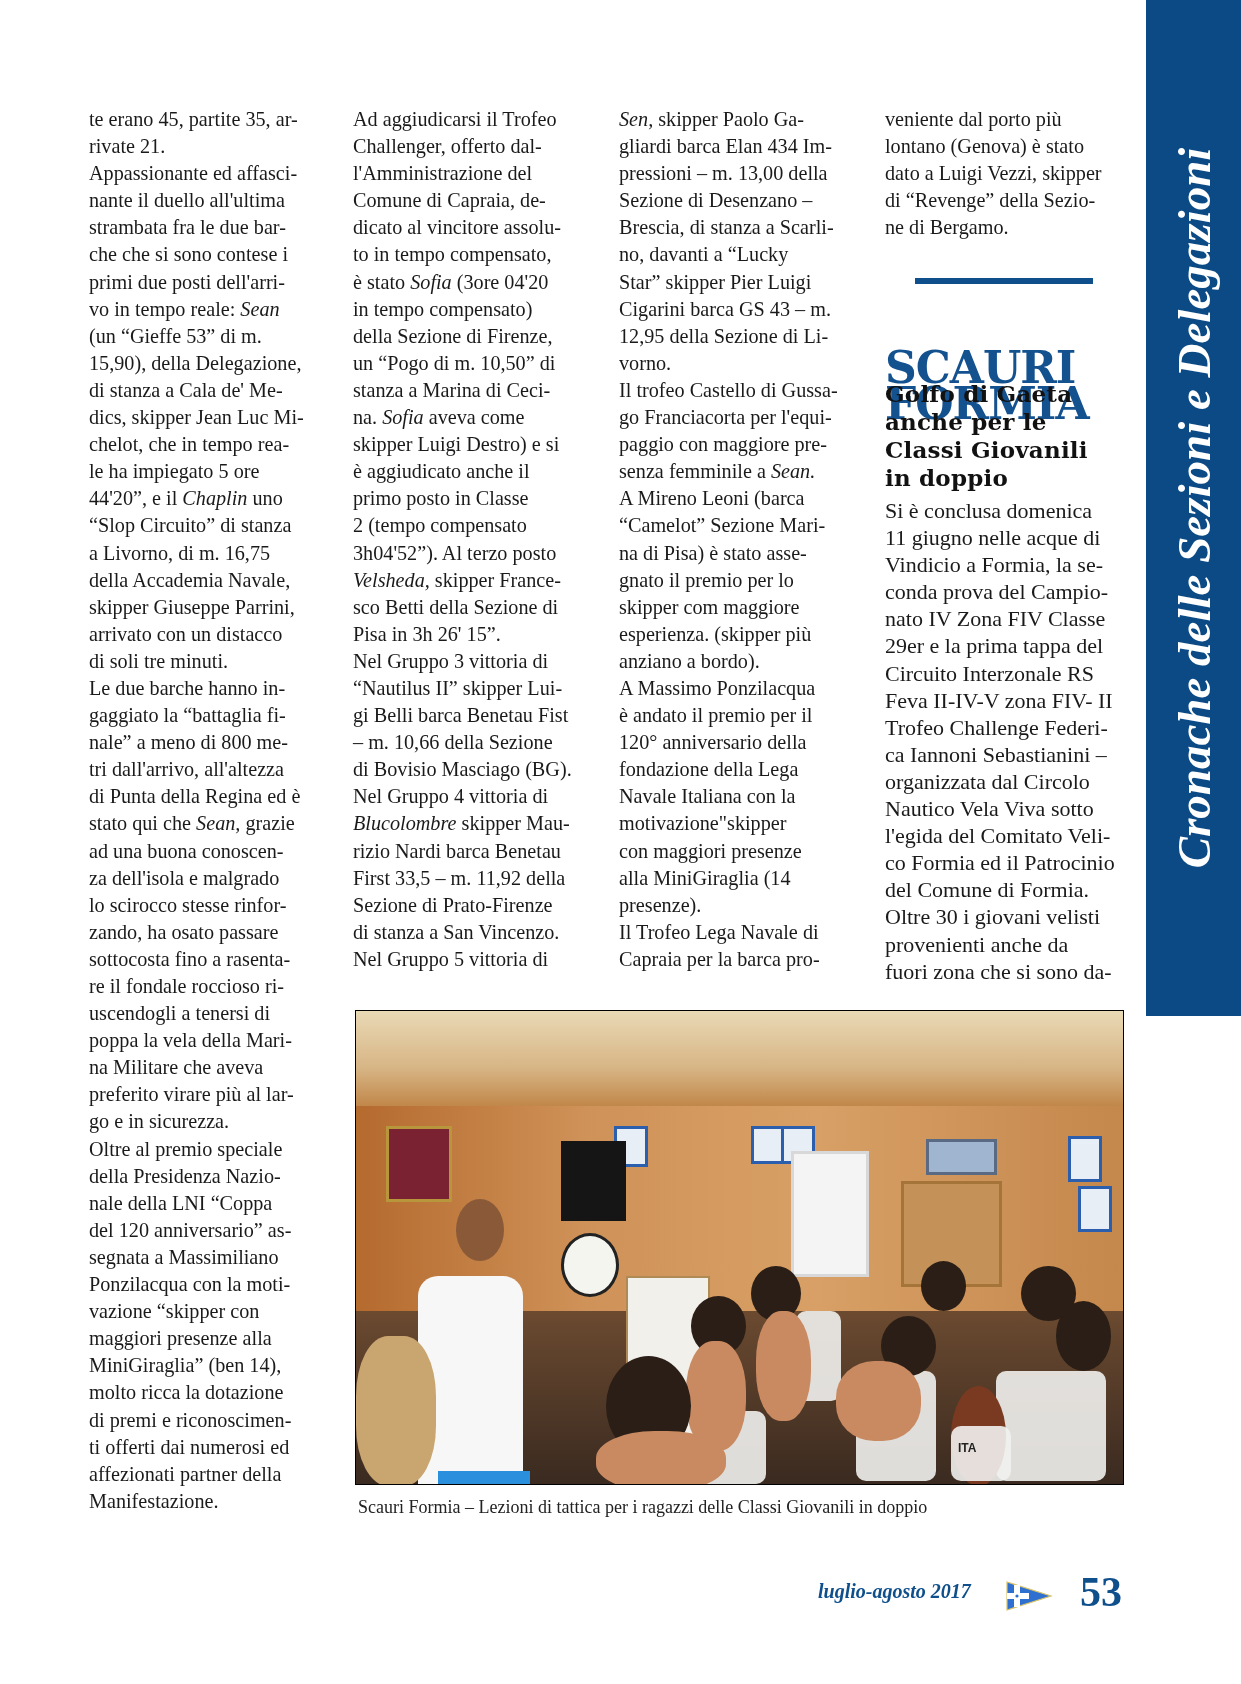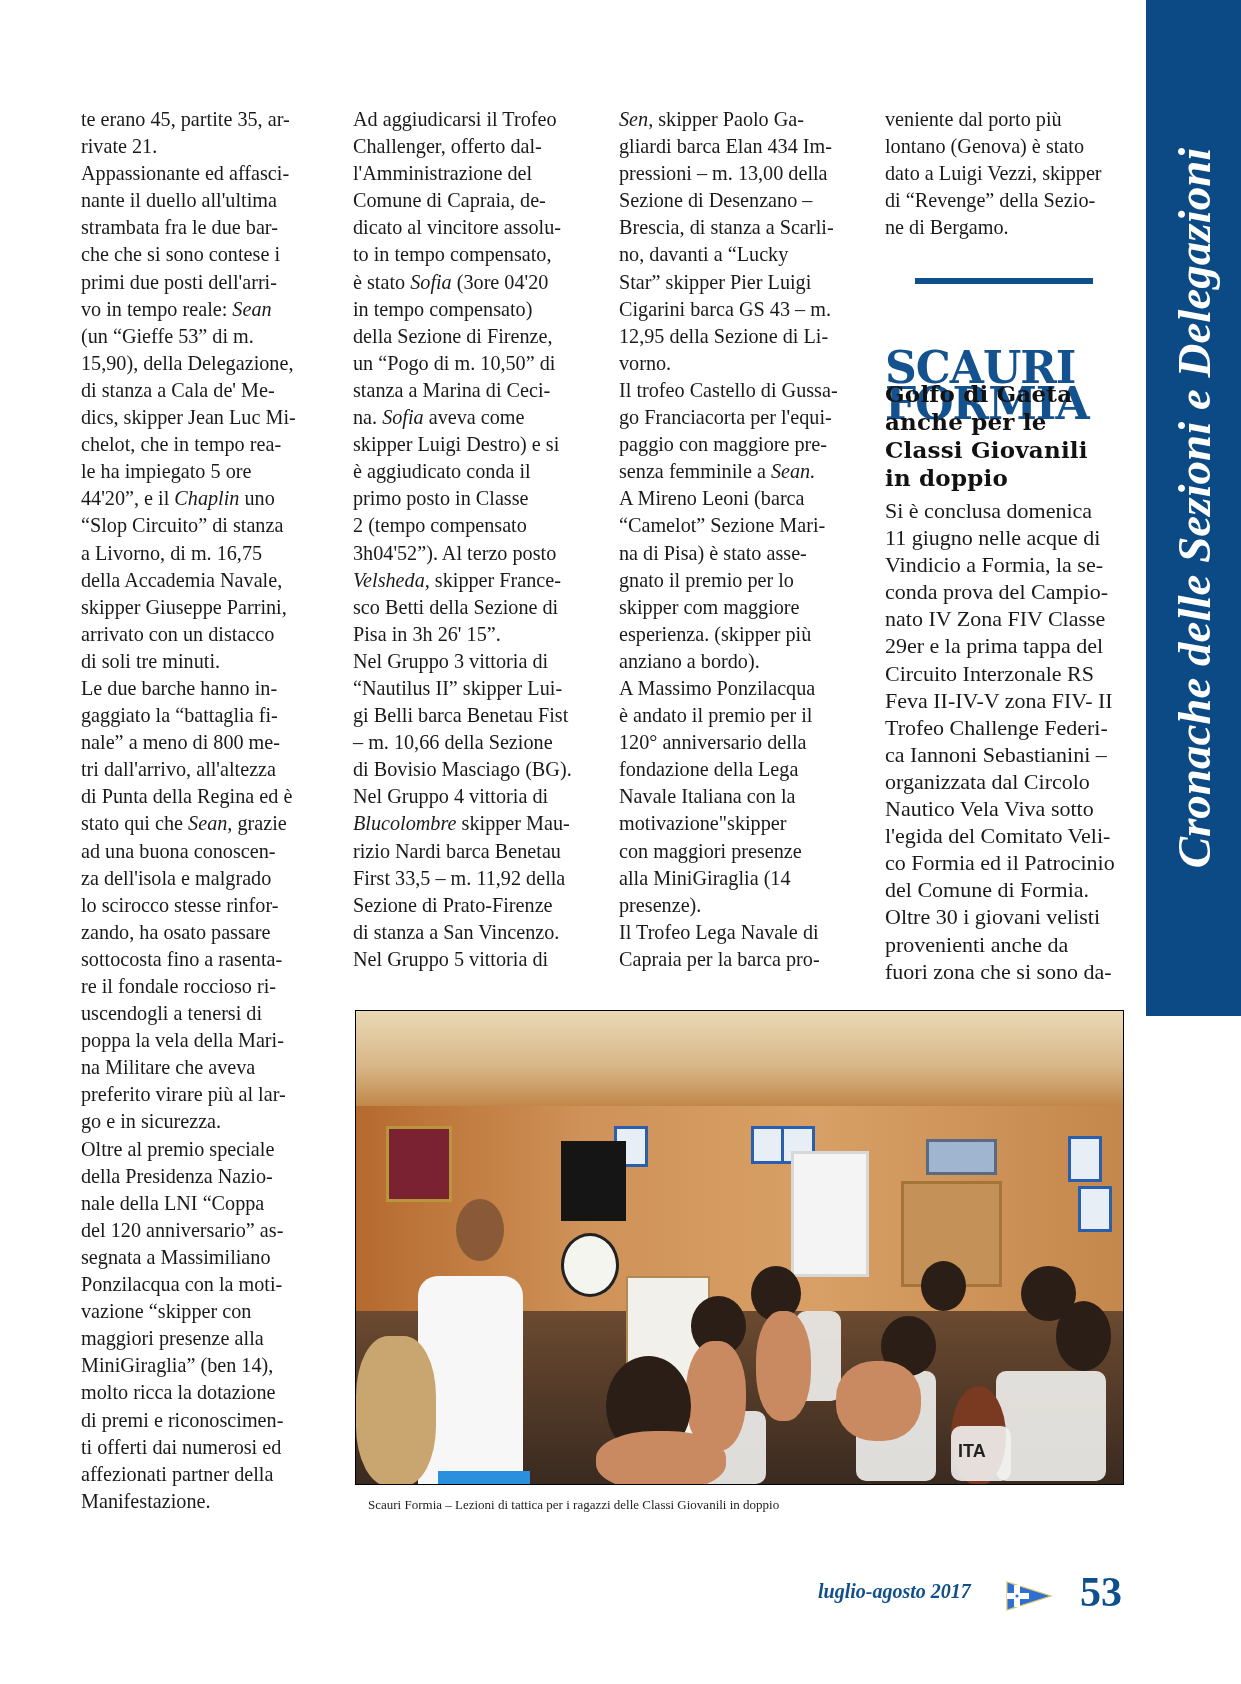--- a/index.html
+++ b/index.html
@@ -1,21 +1,21 @@
 <!DOCTYPE html>
 <html><head>
 <meta charset="utf-8">
 <style>
   html, body { margin:0; padding:0; background:#ffffff; }
   body { width:1241px; height:1684px; position:relative; overflow:hidden;
          font-family:"Liberation Serif", "DejaVu Serif", serif; color:#1a1a1a; }
 
   .col { position:absolute; top:106px; width:238px; font-size:20.2px; line-height:27.1px; }
   .col .line { display:block; white-space:nowrap; }
-  .col1 { left:81px; }
+  .col1 { left:89px; }
   .col2 { left:353px; }
   .col3 { left:619px; }
   .col4 { left:885px; width:240px; }
 
   i, .it { }
 
   .rule { position:absolute; left:915px; top:278px; width:178px; height:6px; background:#0f4f8c; }
 
   .section-title { position:absolute; left:885px; top:302px; color:#14518f;
     font-family:"DejaVu Serif", serif; font-weight:bold; font-size:44px; line-height:36px; letter-spacing:-1px;margin-top:48px; }
@@ -41,21 +41,21 @@
   .photo .tv { position:absolute; left:205px; top:130px; width:65px; height:80px; background:#151515; }
   .photo .frame { position:absolute; background:#e8eef6; border:3px solid #2b5fae; }
   .photo .shirt { position:absolute; left:62px; top:265px; width:105px; height:215px; background:#f7f7f7; border-radius:20px 20px 4px 4px; }
   .photo .shorts { position:absolute; left:82px; top:460px; width:92px; height:120px; background:#2a8fdc; }
   .photo .head { position:absolute; left:100px; top:188px; width:48px; height:62px; border-radius:50%; background:#8a5a38; }
   .photo .chair { position:absolute; background:#f1f1ee; border-radius:10px; opacity:0.9; }
   .photo .skin { position:absolute; background:#c98a62; border-radius:45%; }
   .photo .hair { position:absolute; background:#2a1e16; border-radius:50%; }
   .photo .blonde { position:absolute; background:#c9a570; border-radius:40%; }
 
-  .caption { position:absolute; left:368px; top:1497px; font-size:13px; color:#222; font-family:"Liberation Serif", serif; white-space:nowrap; }
+  .caption { position:absolute; left:358px; top:1497px; font-size:18px; color:#222; font-family:"Liberation Serif", serif; white-space:nowrap; }
 
   .footer-date { position:absolute; left:818px; top:1580px; color:#0f4f8c; font-style:italic; font-weight:bold; font-size:20px; font-family:"Liberation Serif", serif; }
   .footer-flag { position:absolute; left:1005px; top:1580px; width:48px; height:32px; }
   .page-num { position:absolute; left:1080px; top:1570px; color:#0f4f8c; font-weight:bold; font-size:42px; line-height:44px; font-family:"Liberation Serif", serif; }
 </style>
 </head>
 <body>
 
 <div class="sidebar"></div>
 <div class="sidebar-text">
@@ -123,21 +123,21 @@
     <span class="line">Comune di Capraia, de-</span>
     <span class="line">dicato al vincitore assolu-</span>
     <span class="line">to in tempo compensato,</span>
     <span class="line">è stato <i>Sofia</i> (3ore 04'20</span>
     <span class="line">in tempo compensato)</span>
     <span class="line">della Sezione di Firenze,</span>
     <span class="line">un “Pogo di m. 10,50” di</span>
     <span class="line">stanza a Marina di Ceci-</span>
     <span class="line">na. <i>Sofia</i> aveva come</span>
     <span class="line">skipper Luigi Destro) e si</span>
-    <span class="line">è aggiudicato conda il</span>
+    <span class="line">è aggiudicato anche il</span>
     <span class="line">primo posto in Classe</span>
     <span class="line">2 (tempo compensato</span>
     <span class="line">3h04'52”). Al terzo posto</span>
     <span class="line"><i>Velsheda,</i> skipper France-</span>
     <span class="line">sco Betti della Sezione di</span>
     <span class="line">Pisa in 3h 26' 15”.</span>
     <span class="line">Nel Gruppo 3 vittoria di</span>
     <span class="line">“Nautilus II” skipper Lui-</span>
     <span class="line">gi Belli barca Benetau Fist</span>
     <span class="line">– m. 10,66 della Sezione</span>
@@ -254,21 +254,21 @@
   <div class="skin" style="left:400px;top:300px;width:55px;height:110px;"></div>
   <div class="hair" style="left:335px;top:285px;width:55px;height:60px;"></div>
   <div class="skin" style="left:330px;top:330px;width:60px;height:110px;"></div>
   <div class="hair" style="left:250px;top:345px;width:85px;height:100px;"></div>
   <div class="skin" style="left:240px;top:420px;width:130px;height:60px;"></div>
   <div class="hair" style="left:525px;top:305px;width:55px;height:60px;"></div>
   <div class="skin" style="left:480px;top:350px;width:85px;height:80px;"></div>
   <div class="hair" style="left:565px;top:250px;width:45px;height:50px;"></div>
   <div class="hair" style="left:595px;top:375px;width:55px;height:100px;background:#7a3a22;"></div>
   <div class="chair" style="left:595px;top:415px;width:60px;height:55px;"></div>
-  <div style="position:absolute;left:602px;top:430px;color:#222;font-family:'Liberation Sans',sans-serif;font-weight:bold;font-size:18px;">ITA</div>
+  <div style="position:absolute;left:602px;top:430px;color:#222;font-family:'Liberation Sans',sans-serif;font-weight:bold;font-size:12px;">ITA</div>
   <div class="hair" style="left:700px;top:290px;width:55px;height:70px;"></div>
   <div class="hair" style="left:665px;top:255px;width:55px;height:55px;"></div>
   <div class="blonde" style="left:0;top:325px;width:80px;height:150px;"></div>
 </div>
 
 <div class="caption">Scauri Formia – Lezioni di tattica per i ragazzi delle Classi Giovanili in doppio</div>
 
 <div class="footer-date">luglio-agosto 2017</div>
 <svg class="footer-flag" viewBox="0 0 48 32">
   <polygon points="2,2 46,16 2,30" fill="#2f6fd0" stroke="#d8c46a" stroke-width="1.2"></polygon>

